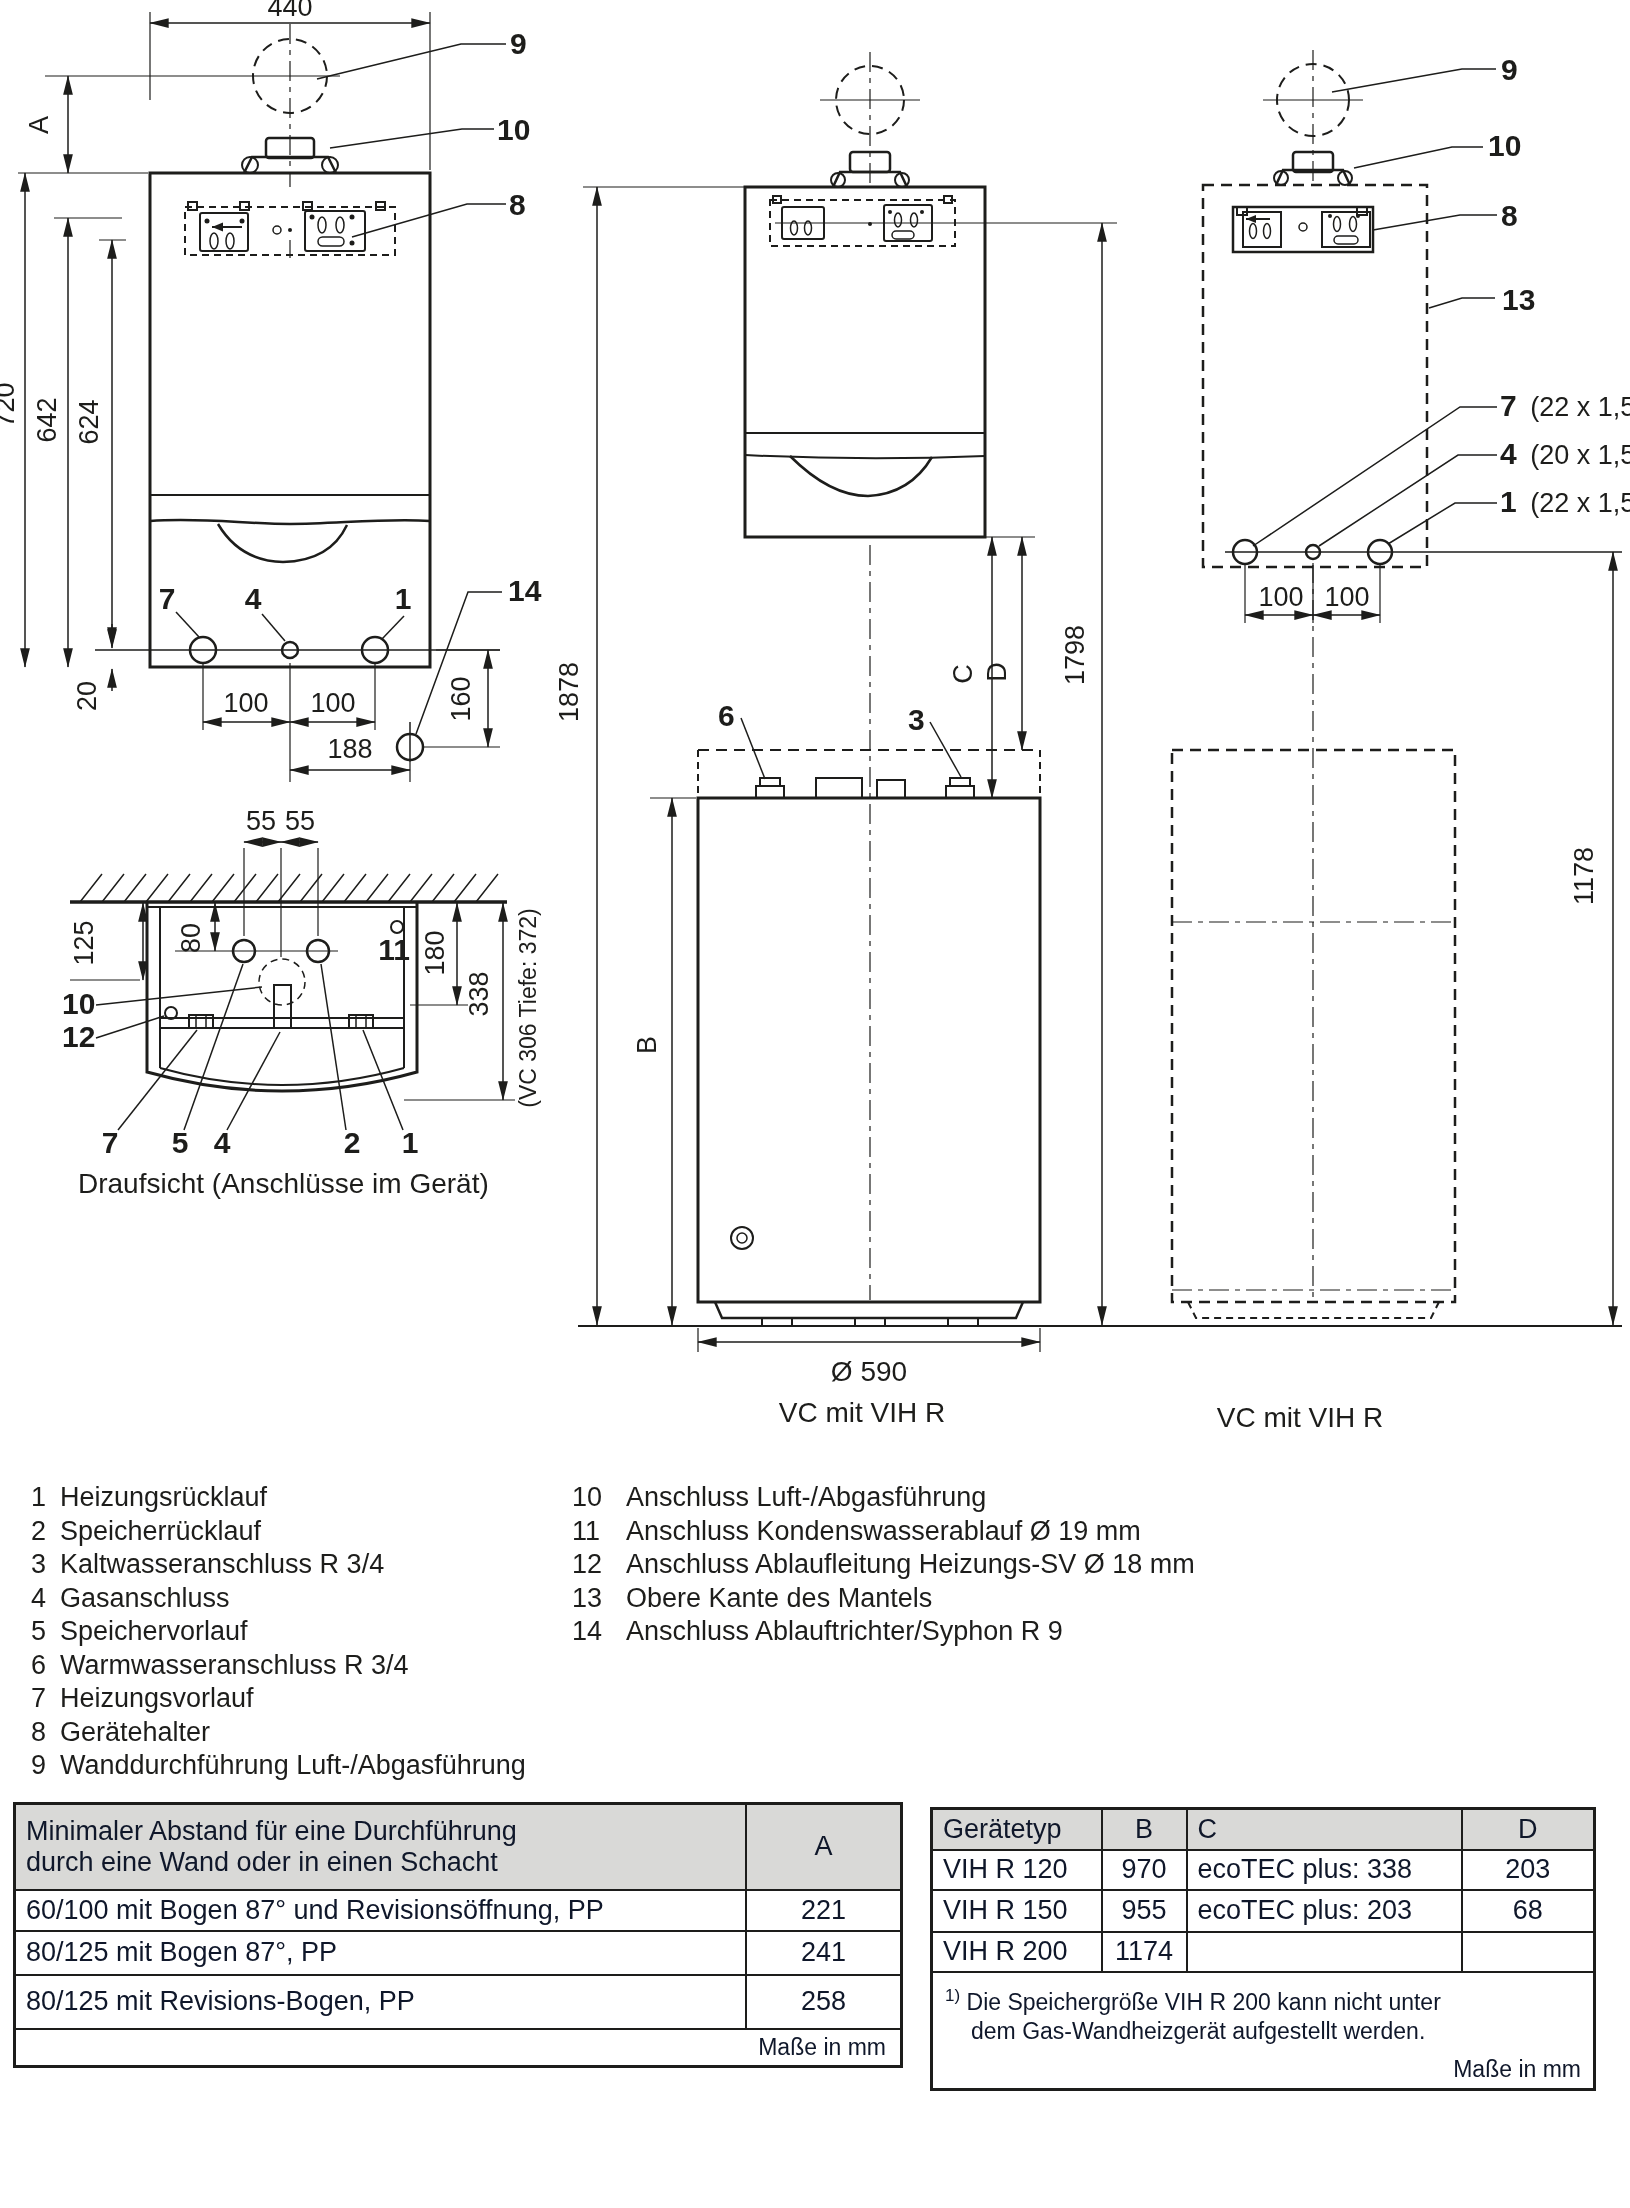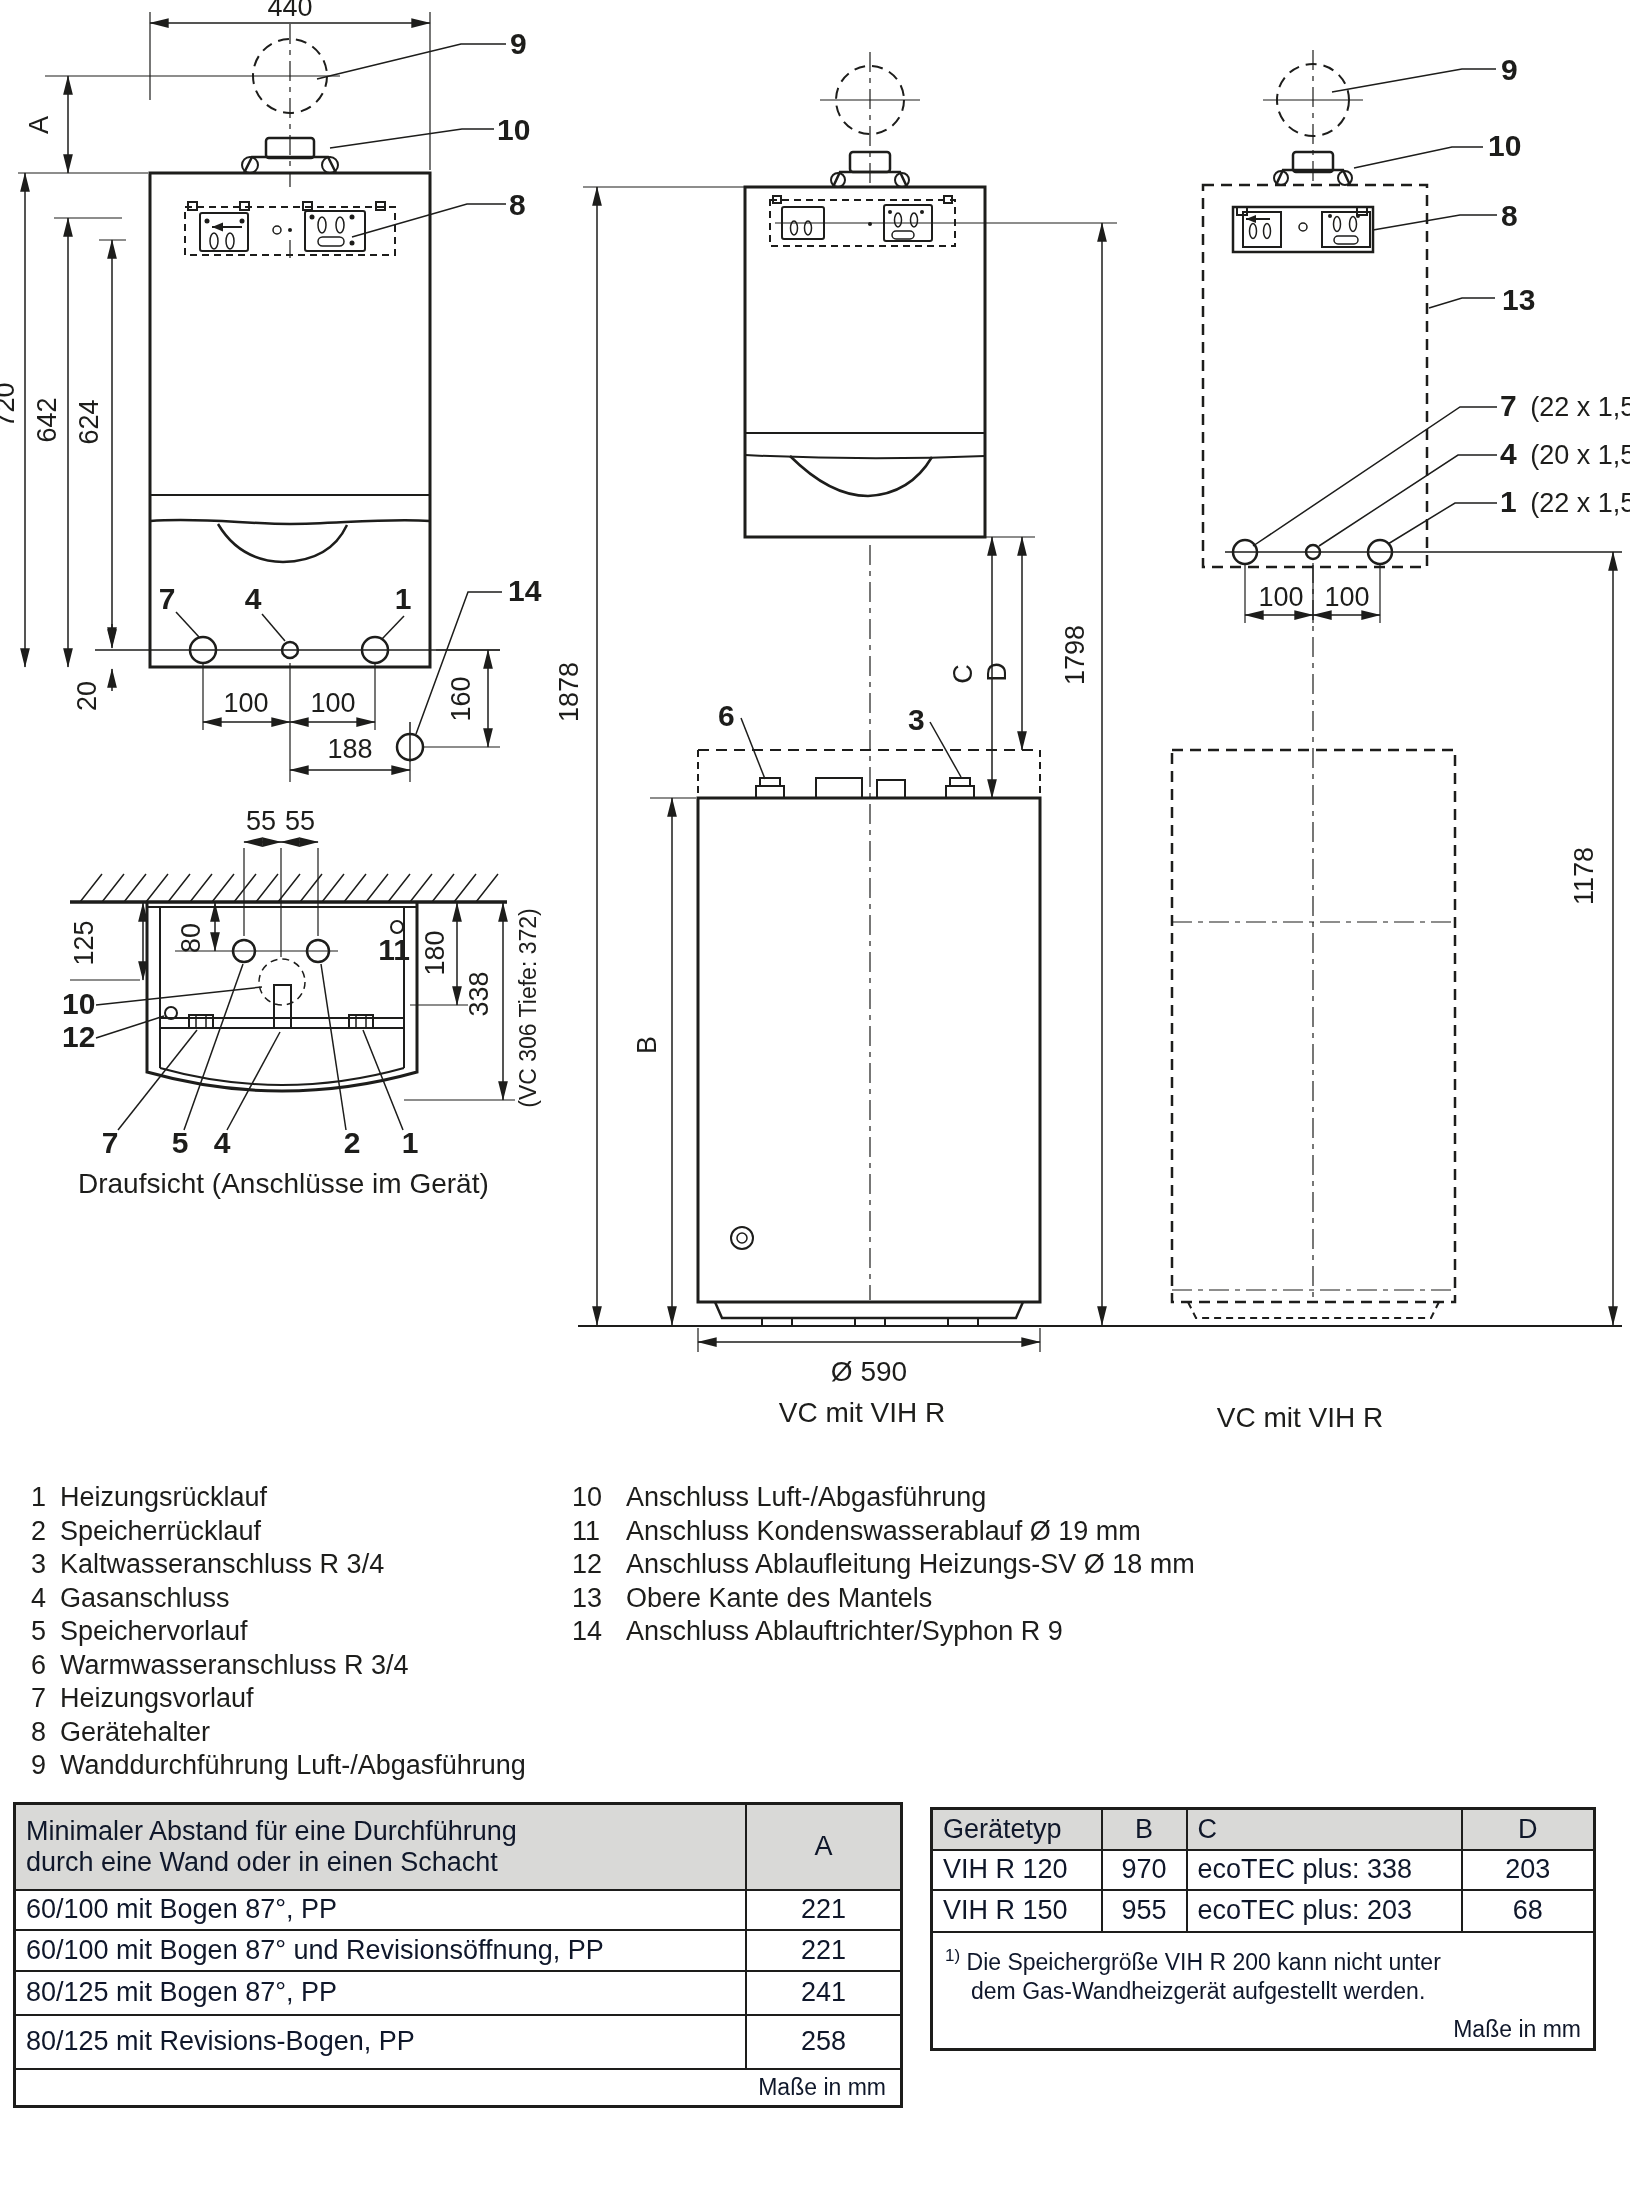--- a/index.html
+++ b/index.html
@@ -411,24 +411,20 @@
         <col style="width:155px">
       </colgroup>
     <tbody>
         <tr style="height:86px">
       <th>
         <div>Minimaler Abstand für eine Durchführung</div>
         <div>durch eine Wand oder in einen Schacht</div>
       </th>
       <th class="cellA">A</th>
     </tr>
-    <tr style="height:40px">
-      <td>60/100 mit Bogen 87°, PP</td>
-      <td class="cellA">221</td>
-    </tr>
     <tr style="height:41px">
       <td>60/100 mit Bogen 87° und Revisionsöffnung, PP</td>
       <td class="cellA">221</td>
     </tr>
     <tr style="height:44px">
       <td>80/125 mit Bogen 87°, PP</td>
       <td class="cellA">241</td>
     </tr>
     <tr style="height:54px">
       <td>80/125 mit Revisions-Bogen, PP</td>
@@ -459,20 +455,26 @@
       <td class="cellA">970</td>
       <td>ecoTEC plus: 338</td>
       <td class="cellA">203</td>
     </tr>
     <tr style="height:42px">
       <td>VIH R 150</td>
       <td class="cellA">955</td>
       <td>ecoTEC plus: 203</td>
       <td class="cellA">68</td>
     </tr>
+    <tr style="height:40px">
+      <td>VIH R 200</td>
+      <td class="cellA">1174</td>
+      <td></td>
+      <td class="cellA"></td>
+    </tr>
     <tr style="height:100px">
       <td colspan="4" class="footnote" style="vertical-align:top;">
         <div>
           <sup>1)</sup>
           <span>Die Speichergröße VIH R 200 kann nicht unter</span><br>
           <span style="margin-left:26px">dem Gas-Wandheizgerät aufgestellt werden.</span>
         </div>
         <div class="mm">Maße in mm</div>
       </td>
     </tr>

